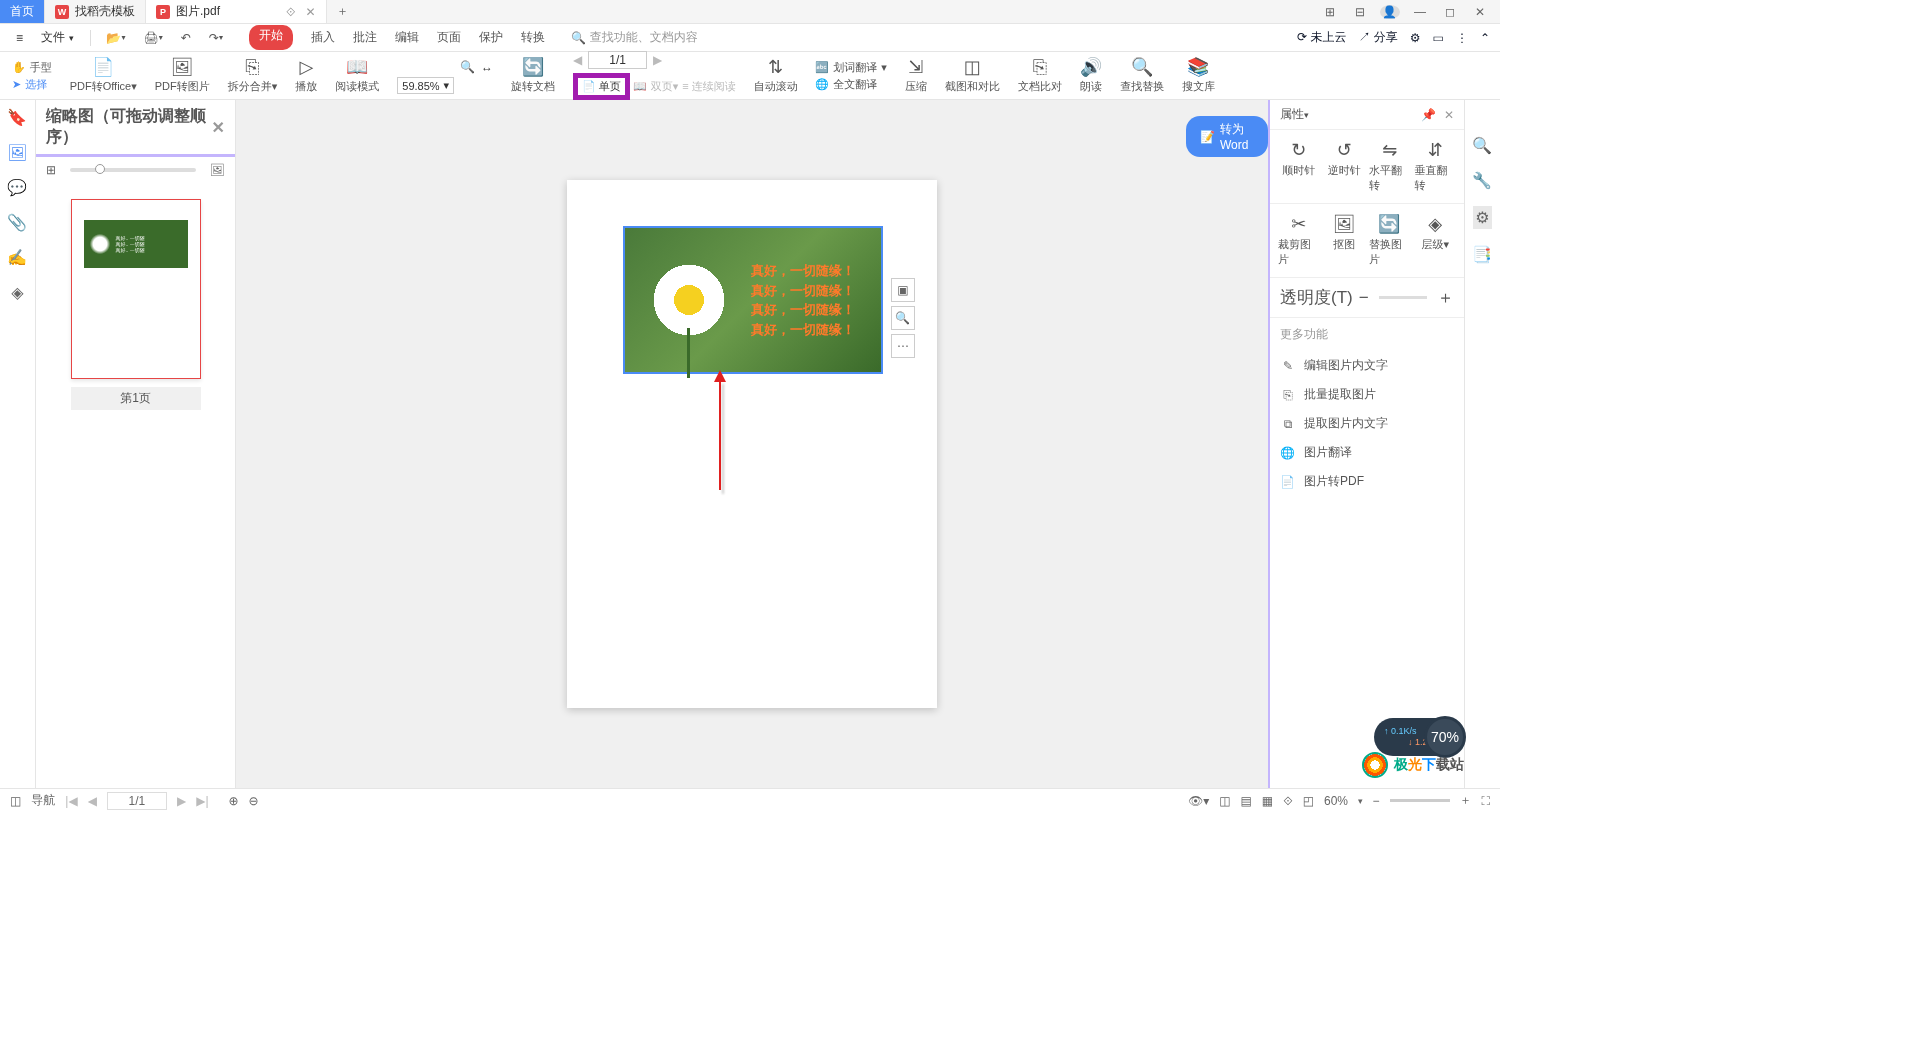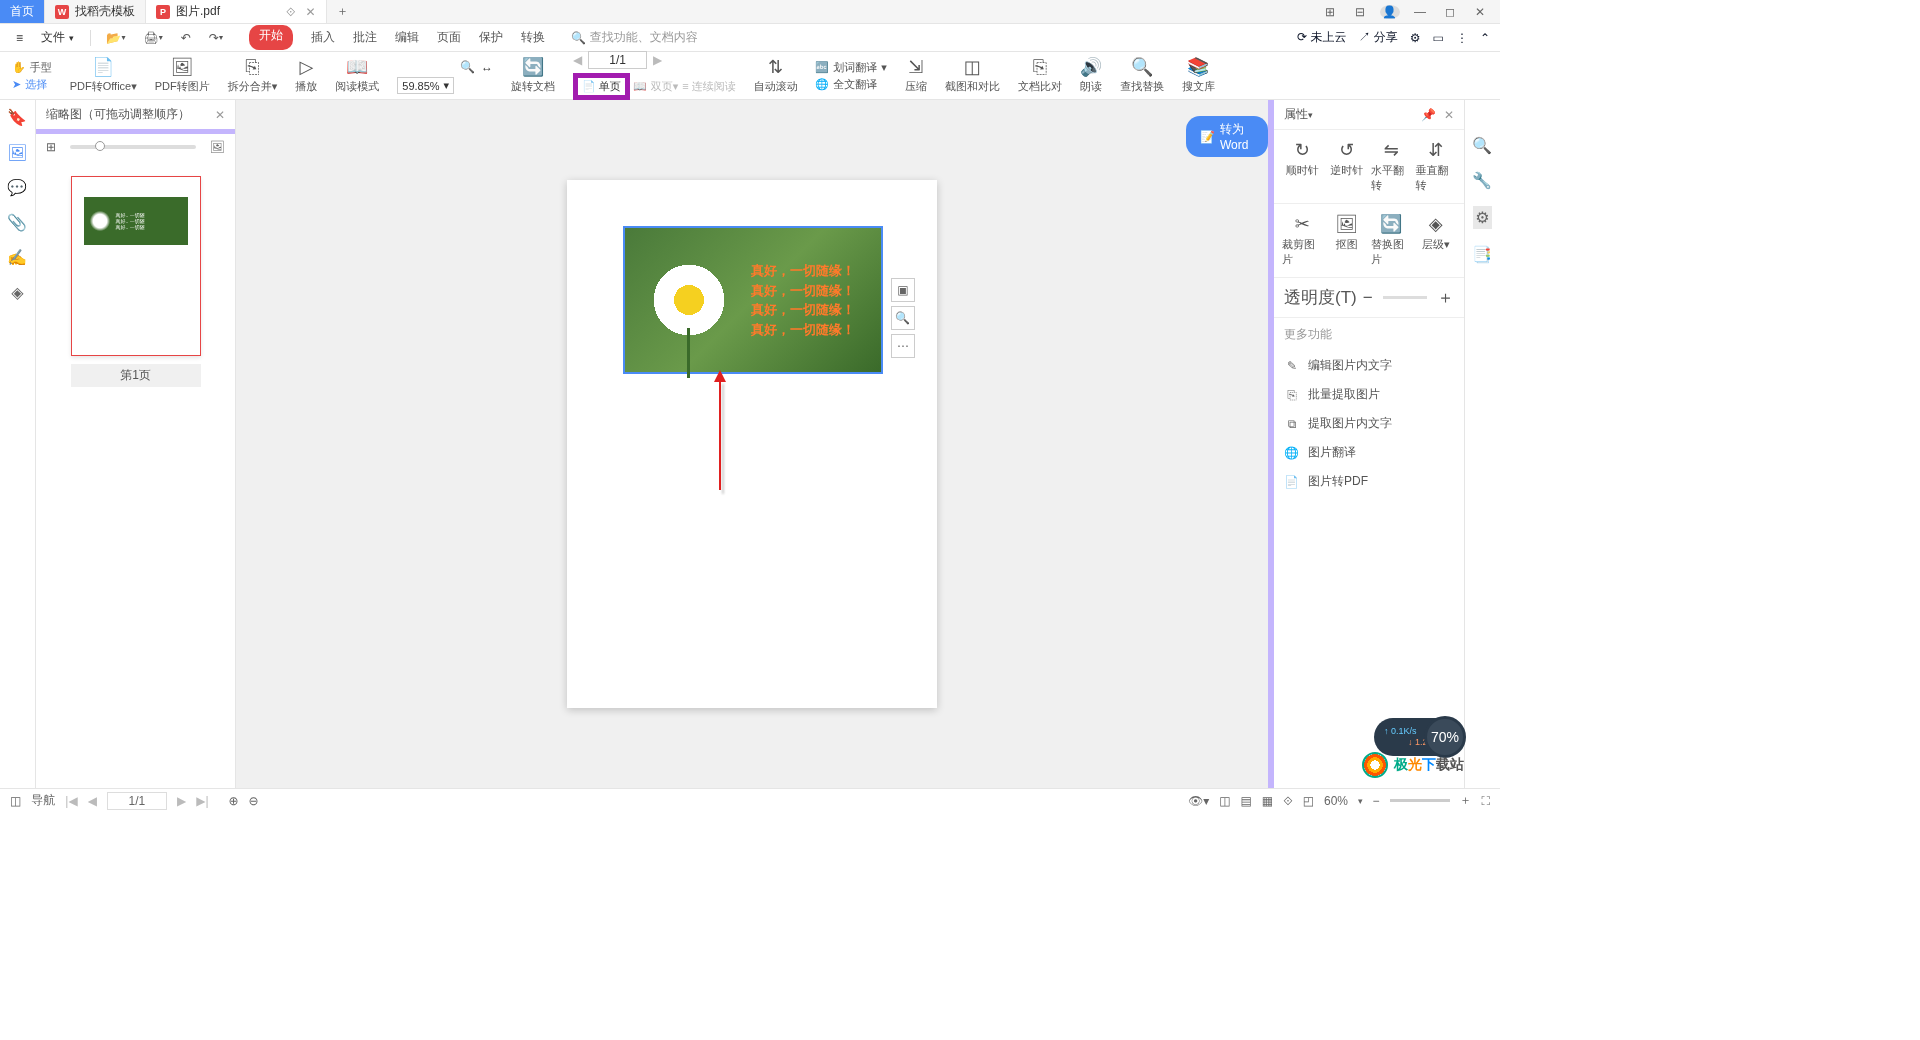--- a/index.html
+++ b/index.html
@@ -34,21 +34,21 @@
 .page-box { border: 1px solid #ccc; padding: 1px 20px; font-size: 12px; }
 .rib-icons-row { display: flex; gap: 8px; color: #555; }
 .rib-icons-row span { cursor: pointer; }
 
 .main { display: flex; height: calc(100% - 100px - 24px); }
 .left-sidebar { width: 36px; border-right: 1px solid #e5e5e5; display: flex; flex-direction: column; align-items: center; padding-top: 8px; gap: 16px; color: #666; }
 .left-sidebar .ls-item { cursor: pointer; font-size: 16px; }
 .left-sidebar .ls-item.active { color: #4a8bf5; }
 
 .thumb-panel { width: 200px; border-right: 1px solid #e5e5e5; display: flex; flex-direction: column; }
-.thumb-header { display: flex; align-items: center; padding: 6px 10px; font-size: 12px; color: #555; border-bottom: 5px solid #c4b5fd; }
+.thumb-header { display: flex; align-items: center; padding: 6px 10px; font-size: 16px; color: #555; border-bottom: 3px solid #c4b5fd; font-weight: bold; }
 .thumb-header .close-x { margin-left: auto; color: #999; cursor: pointer; }
 .thumb-tools { display: flex; align-items: center; padding: 6px 10px; gap: 8px; color: #666; }
 .thumb-slider { flex: 1; height: 4px; background: #ddd; border-radius: 2px; position: relative; margin: 0 6px; }
 .thumb-slider .knob { position: absolute; left: 20%; top: -4px; width: 10px; height: 10px; border: 1px solid #999; background: #fff; border-radius: 50%; }
 .thumb-body { flex: 1; overflow: auto; padding: 16px; display: flex; flex-direction: column; align-items: center; }
 .thumb-card { border: 1px solid #e64545; background: #fff; width: 130px; height: 180px; box-shadow: 0 2px 4px rgba(0,0,0,0.1); padding: 20px 12px 0; }
 .thumb-img { background: #3a6b2a; width: 100%; height: 48px; display: flex; align-items: center; padding: 4px; gap: 4px; }
 .thumb-flower { width: 24px; height: 24px; background: radial-gradient(circle, #fff 0%, #fff 40%, #3a6b2a 60%); border-radius: 50%; position: relative; }
 .thumb-text { font-size: 5px; color: #fff; line-height: 1.2; }
 .thumb-label { margin-top: 8px; font-size: 12px; color: #555; text-align: center; padding: 3px 0; background: #f0f0f0; width: 130px; }
@@ -65,21 +65,21 @@
 
 .float-tools { position: absolute; right: -34px; top: 50px; display: flex; flex-direction: column; gap: 4px; }
 .ft-btn { width: 24px; height: 24px; border: 1px solid #ccc; background: #fff; display: flex; align-items: center; justify-content: center; color: #666; cursor: pointer; font-size: 12px; }
 
 .convert-btn { position: absolute; top: 16px; left: 950px; background: #4a8bf5; color: #fff; padding: 5px 14px; border-radius: 14px; font-size: 12px; cursor: pointer; display: flex; align-items: center; gap: 5px; }
 
 .right-sidebar { width: 36px; border-left: 1px solid #e5e5e5; display: flex; flex-direction: column; align-items: center; padding-top: 36px; gap: 16px; color: #666; }
 .right-sidebar .rs-item { cursor: pointer; font-size: 16px; }
 .right-sidebar .rs-item.active { background: #e8e8e8; padding: 2px; }
 
-.props-panel { width: 196px; border-left: 6px solid #c4b5fd; display: flex; flex-direction: column; }
+.props-panel { width: 196px; border-left: 2px solid #c4b5fd; display: flex; flex-direction: column; }
 .props-header { display: flex; align-items: center; padding: 6px 10px; font-size: 12px; color: #555; border-bottom: 1px solid #eee; }
 .props-header .tools { margin-left: auto; display: flex; gap: 8px; color: #999; }
 .props-grid { display: grid; grid-template-columns: repeat(4, 1fr); gap: 4px; padding: 10px 8px; border-bottom: 1px solid #eee; }
 .props-item { display: flex; flex-direction: column; align-items: center; gap: 3px; font-size: 11px; color: #555; cursor: pointer; }
 .props-item .pi { font-size: 18px; height: 20px; display: flex; align-items: center; }
 .opacity-row { display: flex; align-items: center; padding: 8px 10px; font-size: 17px; color: #555; gap: 6px; border-bottom: 1px solid #eee; justify-content: flex-end; }
 .op-slider { flex: 1; height: 3px; background: #ddd; margin: 0 4px; }
 .more-section { padding: 8px 10px; }
 .more-title { font-size: 12px; color: #999; margin-bottom: 8px; }
 .more-item { display: flex; align-items: center; gap: 8px; padding: 6px 0; font-size: 12px; color: #555; cursor: pointer; }

